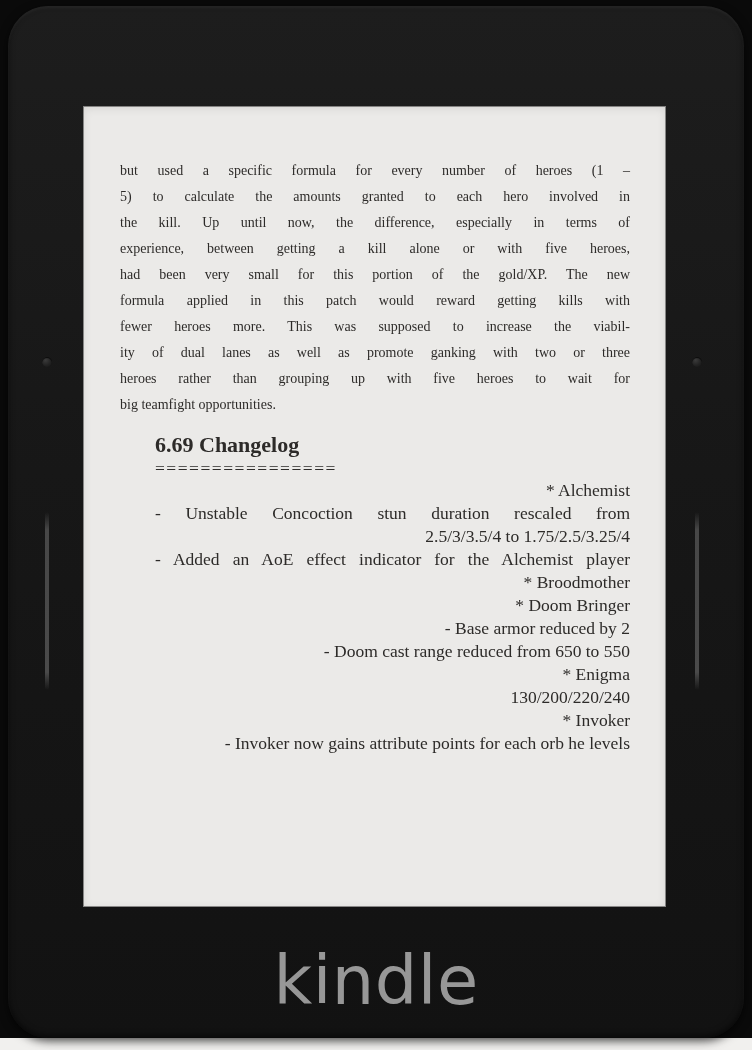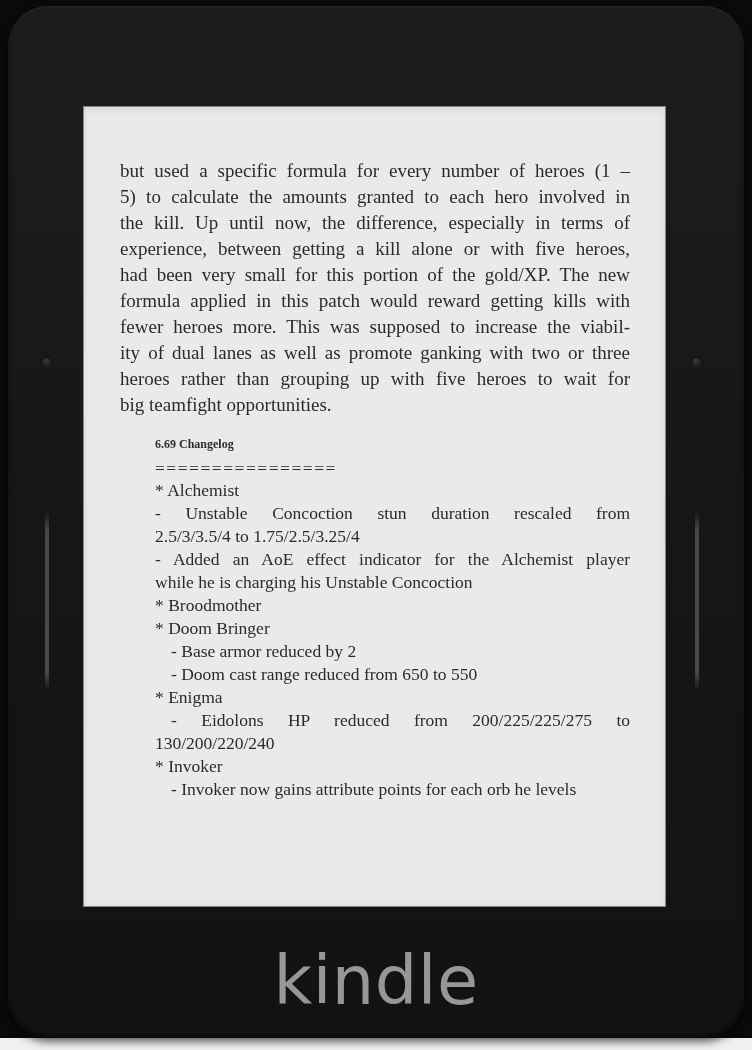--- a/index.html
+++ b/index.html
@@ -27,26 +27,26 @@
   .screen {
     position: absolute; left: 75px; top: 100px;
     width: 583px; height: 801px;
     background: #ebeae8;
     box-shadow: inset 0 0 0 1px rgba(0,0,0,0.4),
                 inset 0 2px 10px rgba(0,0,0,0.10);
     color: #2d2b29;
     padding: 52px 36px 0 37px;
     box-sizing: border-box;
   }
-  .line { font-size: 19px; line-height: 26px; }
+  .line { font-size: 14px; line-height: 26px; }
   .j { text-align: justify; text-align-last: justify; }
   .changelog { margin: 14px 0 0 35px; }
-  .cl-heading { font-weight: bold; font-size: 12px; line-height: 25px; }
+  .cl-heading { font-weight: bold; font-size: 22px; line-height: 25px; }
   .cl-underline { font-size: 17.5px; line-height: 22px; letter-spacing: 1.5px; }
-  .cline { font-size: 17.5px; line-height: 23px; }
+  .cline { font-size: 17.5px; line-height: 23px; text-align: right; }
   .ind0 { margin-left: 0; }
   .ind1 { margin-left: 16px; }
   .ind2 { }
   .press-dot {
     position: absolute; top: 351px;
     width: 10px; height: 10px; border-radius: 50%;
     background: radial-gradient(circle at 35% 30%, #3c3c3c 0%, #232323 55%, #161616 100%);
     box-shadow: inset 0 1px 1px rgba(0,0,0,0.8);
   }
   .press-dot.left  { left: 34px; }
@@ -94,27 +94,25 @@
         <div class="line">big teamfight opportunities.</div>
       </div>
     <div class="changelog">
       <div class="cl-heading">6.69 Changelog</div>
       <div class="cl-underline">================</div>
       <div class="cl-lines">
           <div class="cline ind0">* Alchemist</div>
           <div class="cline ind2 j">- Unstable Concoction stun duration rescaled from</div>
           <div class="cline ind2">2.5/3/3.5/4 to 1.75/2.5/3.25/4</div>
           <div class="cline ind2 j">- Added an AoE effect indicator for the Alchemist player</div>
-          <div class="cline ind2">while he is charging his Unstable Concoction</div>
           <div class="cline ind0">* Broodmother</div>
           <div class="cline ind0">* Doom Bringer</div>
           <div class="cline ind1">- Base armor reduced by 2</div>
           <div class="cline ind1">- Doom cast range reduced from 650 to 550</div>
           <div class="cline ind0">* Enigma</div>
-          <div class="cline ind1 j">- Eidolons HP reduced from 200/225/225/275 to</div>
           <div class="cline ind0">130/200/220/240</div>
           <div class="cline ind0">* Invoker</div>
           <div class="cline ind1">- Invoker now gains attribute points for each orb he levels</div>
         </div>
     </div>
   </div>
 
   <div class="brand-logo">kindle</div>
 </div>
 

